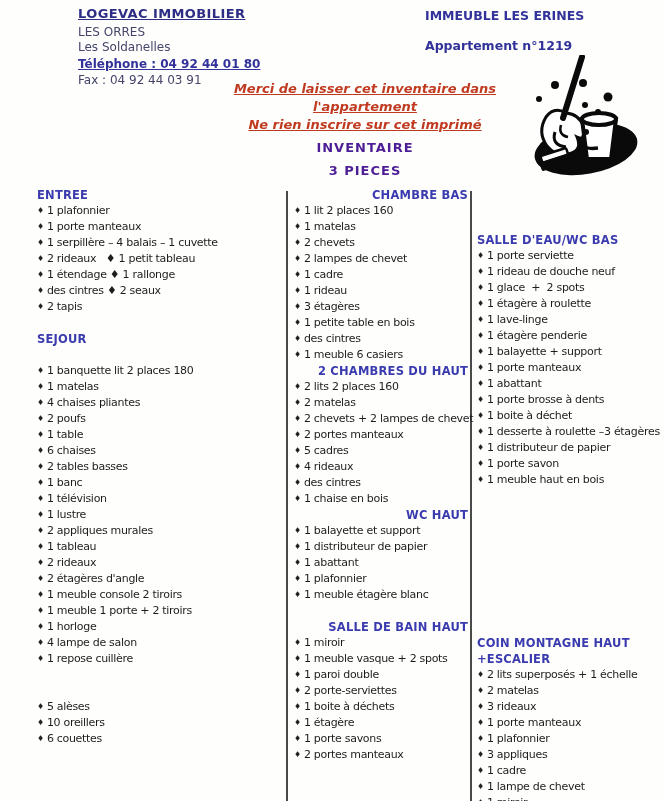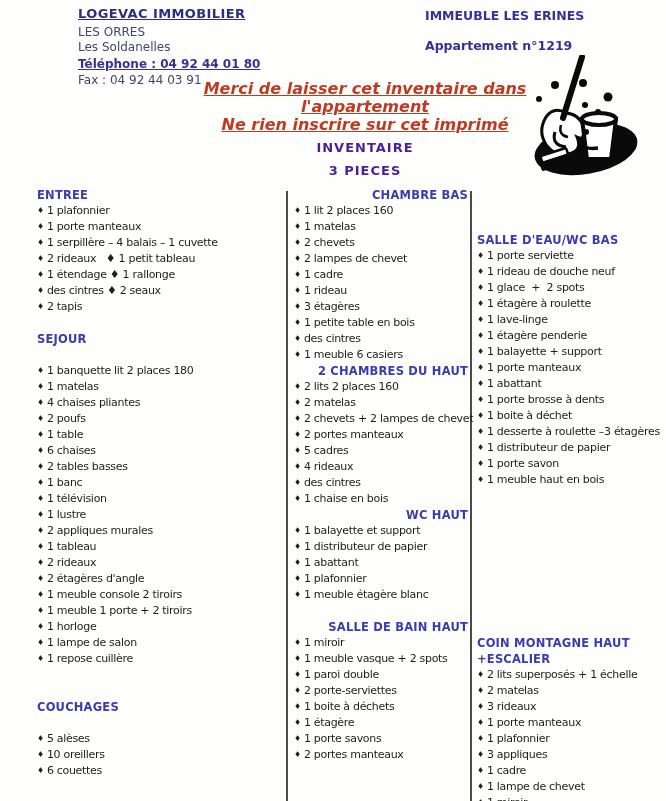--- a/index.html
+++ b/index.html
@@ -11,21 +11,21 @@
   
   .hdr-left{position:absolute; left:78px; top:6px; font-size:12px; line-height:15.5px;}
   .company{font-size:13px; font-weight:bold; color:#2d2d86; text-decoration:underline; letter-spacing:.4px; margin-bottom:3px;}
   .hdr-sub{color:#45456a;}
   .hdr-phone{color:#32329a; font-weight:bold; margin-top:1px;text-decoration:underline;}
   .hdr-fax{color:#45456a; margin-top:1px;}
   .hdr-right{position:absolute; left:425px; top:8px; font-size:12.5px; color:#32329a; font-weight:bold;}
   .apartment{margin-top:15px;}
   
   .notice{position:absolute; left:185px; top:80px; width:360px; text-align:center;
-          font-size:16px; font-weight:bold; font-style:italic; color:#c03a20; line-height:18px;}
+          font-size:13px; font-weight:bold; font-style:italic; color:#c03a20; line-height:18px;}
   .notice div{text-decoration:underline;}
   
   .doc-title{position:absolute; left:250px; top:136px; width:230px; text-align:center;
              color:#4c1d95; font-weight:bold; font-size:13px; line-height:23px; letter-spacing:1px;}
   
   .art{position:absolute; left:518px; top:55px; width:142px; height:128px;}
   
   .col{position:absolute; top:187px; font-size:11px; line-height:16px; letter-spacing:-0.3px;}
   #col-0{left:37px;  width:246px;}
   #col-1{left:294px; width:174px;text-align:right;}
@@ -189,30 +189,29 @@
           <div class="item">
             <span class="bullet">♦</span>
             <span class="item-text">1 meuble 1 porte + 2 tiroirs</span>
           </div>
           <div class="item">
             <span class="bullet">♦</span>
             <span class="item-text">1 horloge</span>
           </div>
           <div class="item">
             <span class="bullet">♦</span>
-            <span class="item-text">1 lampe de salon</span>
+            <span class="item-text">4 lampe de salon</span>
           </div>
           <div class="item">
             <span class="bullet">♦</span>
             <span class="item-text">1 repose cuillère</span>
           </div>
         </div>
       </div>
       <div class="section" style="margin-top: 32px;">
-        <div class="sec-title">COUCHAGES</div>
         <div class="items" style="margin-top: 16px;">
           <div class="item">
             <span class="bullet">♦</span>
             <span class="item-text">5 alèses</span>
           </div>
           <div class="item">
             <span class="bullet">♦</span>
             <span class="item-text">10 oreillers</span>
           </div>
           <div class="item">

